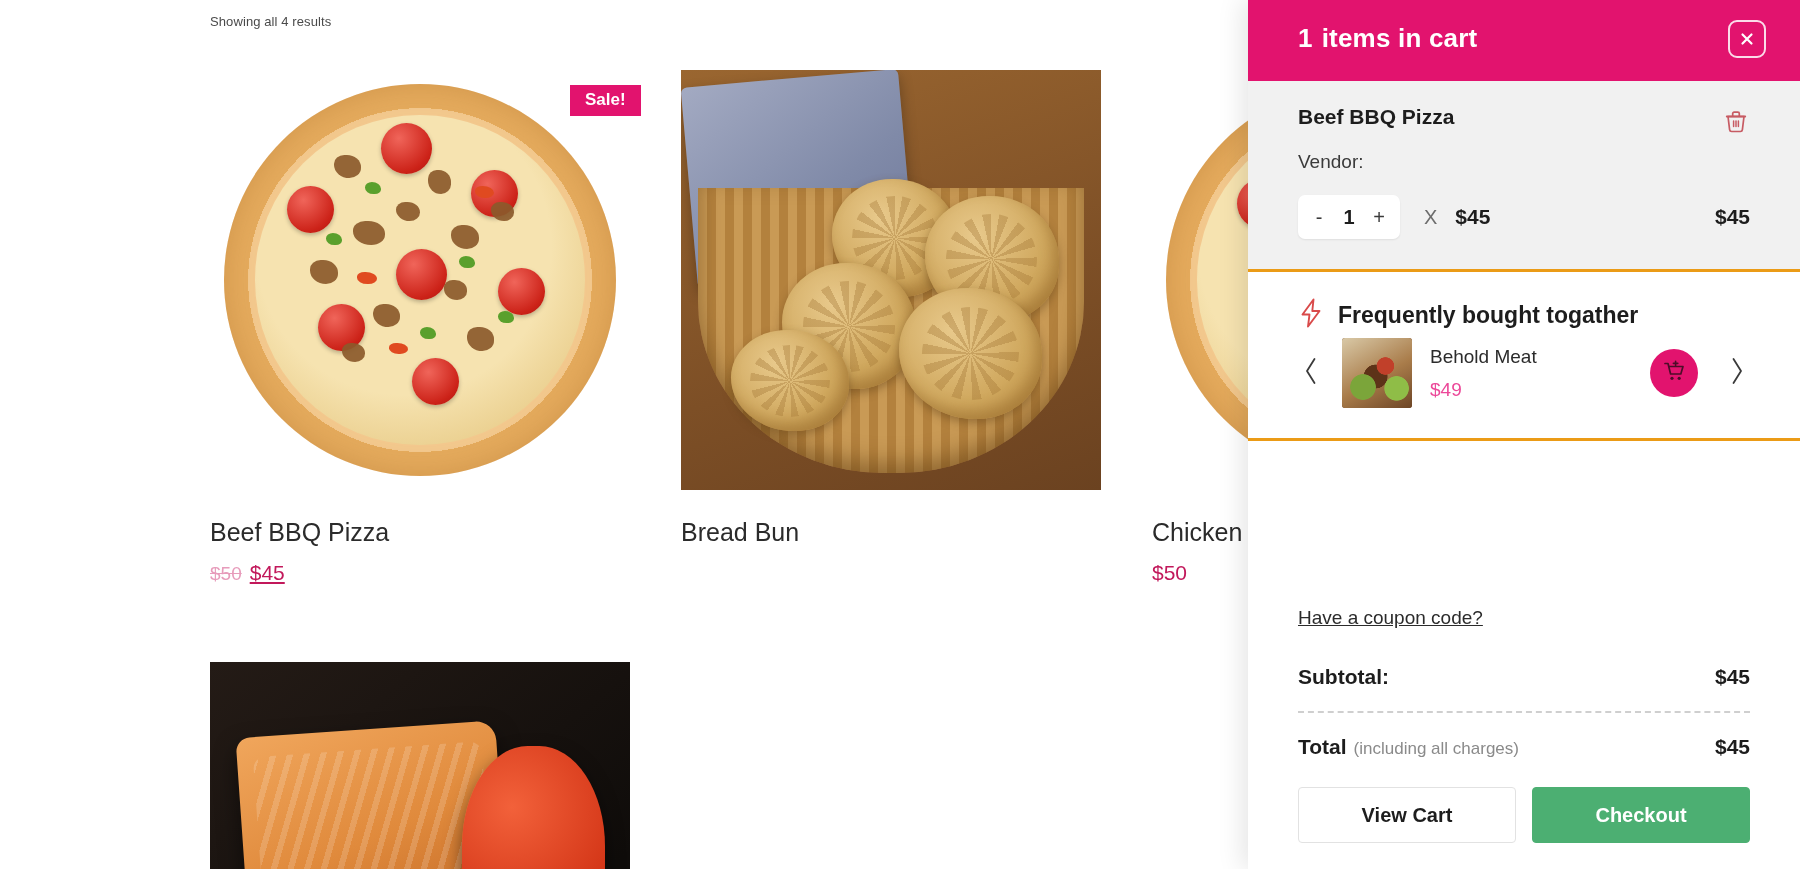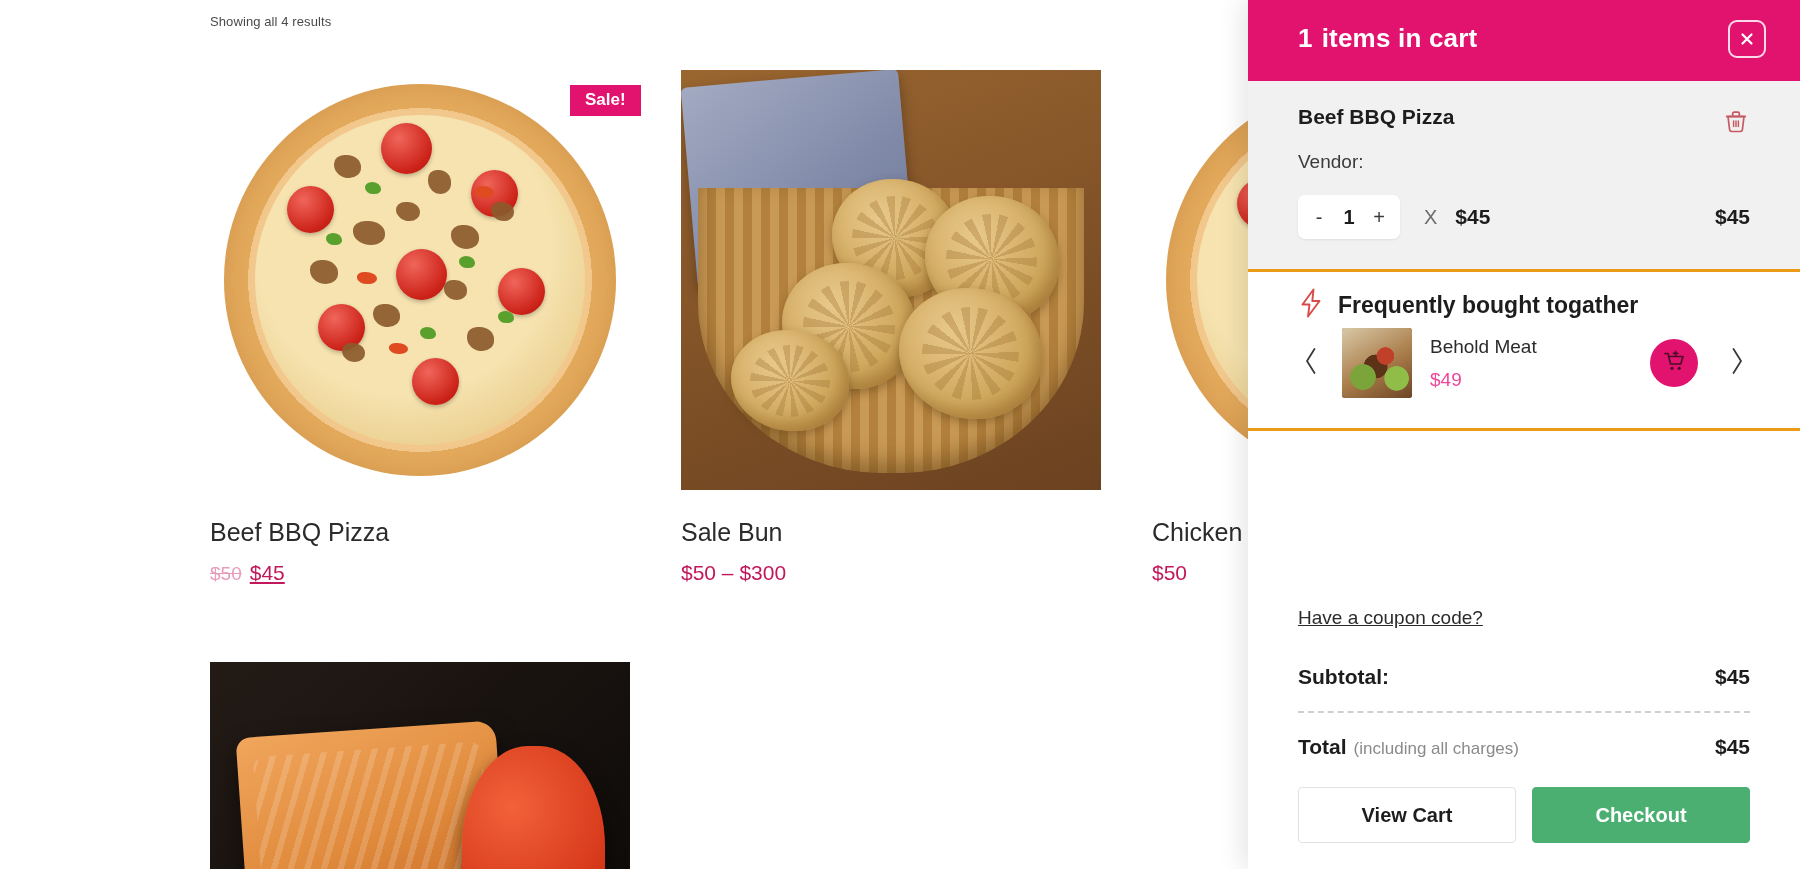--- a/index.html
+++ b/index.html
@@ -129,21 +129,21 @@
     width:34px;height:42px;cursor:pointer;font-family:inherit;line-height:1;
   }
   .stepper .qty{
     font-size:20px;font-weight:700;color:#1d1d1d;min-width:26px;text-align:center;
   }
   .ci-x{margin-left:24px;font-size:20px;color:#6d6d6d;}
   .ci-unit{margin-left:18px;font-size:21px;font-weight:700;color:#1d1d1d;}
   .ci-line-total{margin-left:auto;font-size:21px;font-weight:700;color:#1d1d1d;}
 
   .fbt{
-    padding:16px 50px 30px;box-sizing:border-box;background:#fff;
+    padding:26px 50px 30px;box-sizing:border-box;background:#fff;
     border-bottom:3px solid #eb9b16;
   }
   .fbt-head{display:flex;align-items:center;gap:14px;}
   .fbt-title{font-size:23px;font-weight:700;color:#1d1d1d;}
   .fbt-row{margin-top:6px;display:flex;align-items:center;}
   .carousel-arrow{
     width:26px;flex:0 0 26px;cursor:pointer;display:flex;align-items:center;
     justify-content:center;color:#3a3a3a;
   }
   .fbt-thumb{
@@ -247,22 +247,21 @@
           <div class="bunscene">
             <div class="bun-cloth"></div>
             <div class="basket"></div>
             <div class="bunball" style="left:36%;top:26%;width:30%;height:28%"></div>
             <div class="bunball" style="left:58%;top:30%;width:32%;height:30%"></div>
             <div class="bunball" style="left:24%;top:46%;width:32%;height:30%"></div>
             <div class="bunball" style="left:52%;top:52%;width:34%;height:31%"></div>
             <div class="bunball" style="left:12%;top:62%;width:28%;height:24%"></div>
           </div>
         </div>
-        <div class="prod-title">Sale Bun</div>
-        <div class="prod-price">$50 – $300</div>
+        <div class="prod-title">Bread Bun</div>
       </div>
 
       <div class="prod c3" style="top:0">
         <div class="prod-thumb">
           <div class="pizza">
             <div class="cheese"></div>
             <div class="tp tom" style="left:18%;top:24%;width:13%;height:13%"></div>
             <div class="tp tom" style="left:40%;top:12%;width:12%;height:12%"></div>
             <div class="tp tom" style="left:22%;top:54%;width:13%;height:13%"></div>
             <div class="tp tom" style="left:46%;top:44%;width:12%;height:12%"></div>

